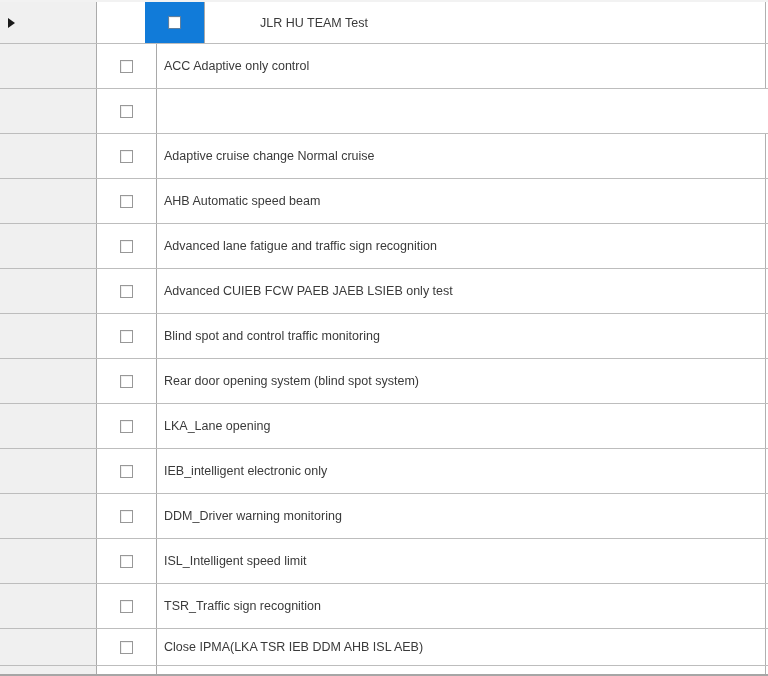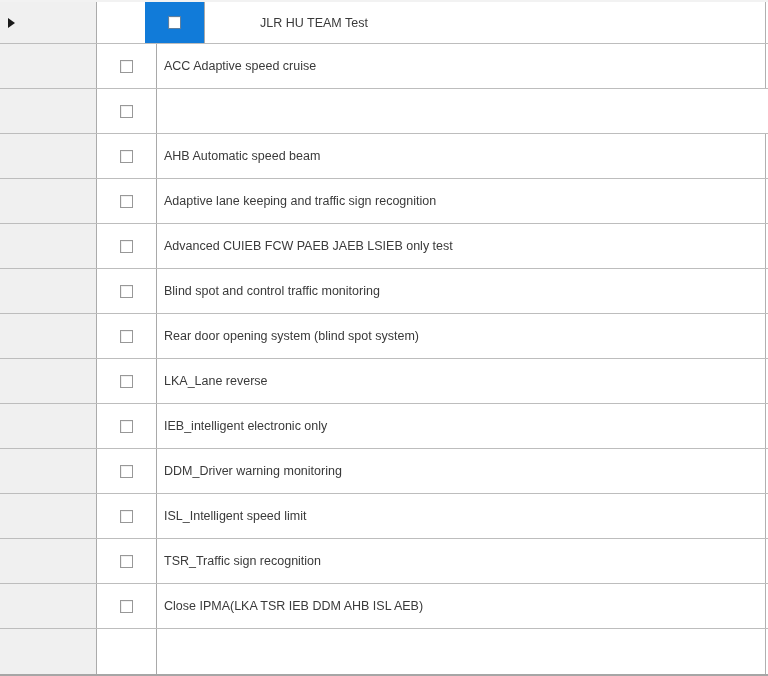--- a/index.html
+++ b/index.html
@@ -81,29 +81,40 @@
     </div>
   </div>
     <div class="row">
     <div class="cell cell-header">
       
     </div>
     <div class="cell cell-check">
       <span class="checkbox"></span>
     </div>
     <div class="cell cell-text">
-      <span>ACC Adaptive speed cruise</span>
-    </div>
-  </div>
-    <div class="row">
-    <div class="cell cell-header">
-      
-    </div>
-    <div class="cell cell-check">
-      <span class="checkbox"></span>
+      <span>ACC Adaptive only control</span>
+    </div>
+  </div>
+    <div class="row">
+    <div class="cell cell-header">
+      
+    </div>
+    <div class="cell cell-check">
+      <span class="checkbox"></span>
+    </div>
+  </div>
+    <div class="row">
+    <div class="cell cell-header">
+      
+    </div>
+    <div class="cell cell-check">
+      <span class="checkbox"></span>
+    </div>
+    <div class="cell cell-text">
+      <span>Adaptive cruise change Normal cruise</span>
     </div>
   </div>
     <div class="row">
     <div class="cell cell-header">
       
     </div>
     <div class="cell cell-check">
       <span class="checkbox"></span>
     </div>
     <div class="cell cell-text">
@@ -111,21 +122,21 @@
     </div>
   </div>
     <div class="row">
     <div class="cell cell-header">
       
     </div>
     <div class="cell cell-check">
       <span class="checkbox"></span>
     </div>
     <div class="cell cell-text">
-      <span>Adaptive lane keeping and traffic sign recognition</span>
+      <span>Advanced lane fatigue and traffic sign recognition</span>
     </div>
   </div>
     <div class="row">
     <div class="cell cell-header">
       
     </div>
     <div class="cell cell-check">
       <span class="checkbox"></span>
     </div>
     <div class="cell cell-text">
@@ -155,21 +166,21 @@
     </div>
   </div>
     <div class="row">
     <div class="cell cell-header">
       
     </div>
     <div class="cell cell-check">
       <span class="checkbox"></span>
     </div>
     <div class="cell cell-text">
-      <span>LKA_Lane reverse</span>
+      <span>LKA_Lane opening</span>
     </div>
   </div>
     <div class="row">
     <div class="cell cell-header">
       
     </div>
     <div class="cell cell-check">
       <span class="checkbox"></span>
     </div>
     <div class="cell cell-text">

